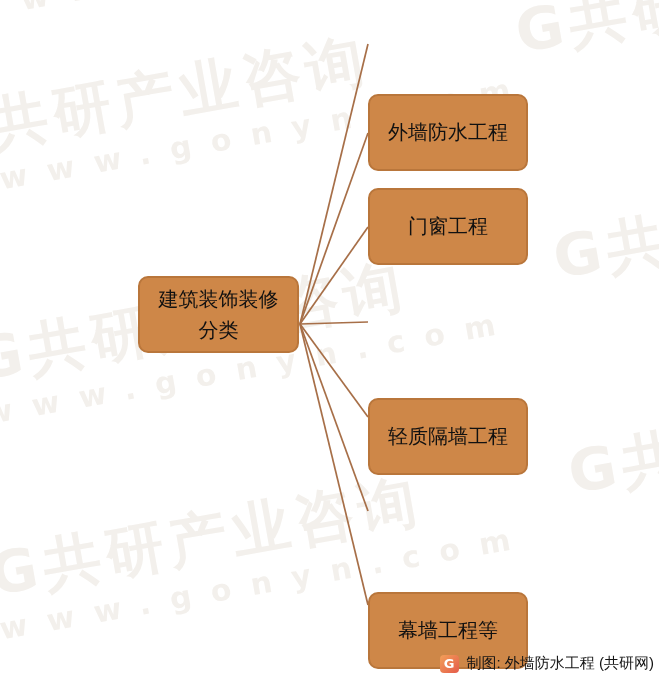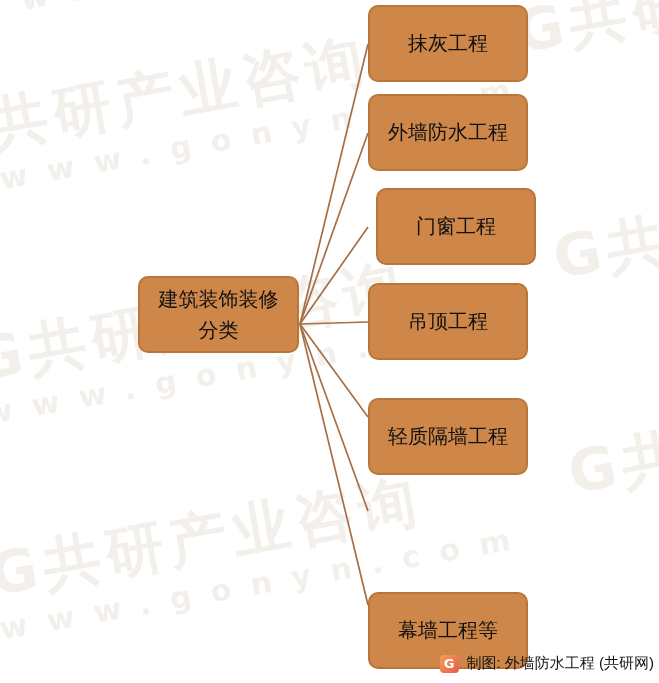--- a/index.html
+++ b/index.html
@@ -18,21 +18,21 @@
   
   .node{
     position:absolute;box-sizing:border-box;z-index:2;
     background:#ce8748;border:2px solid #b9763b;border-radius:10px;
     display:flex;align-items:center;justify-content:center;text-align:center;
     color:#111;font-size:20px;line-height:1.55;padding:4px 10px;
     font-family:"Liberation Serif","DejaVu Serif",serif;
   }
   .node-root{left:138px;top:276px;width:161px;height:77px;}
   .branch{left:368px;width:160px;height:77px;}
-  .b0{top:5px;}.b1{top:94px;}.b2{top:188px;margin-left:8px;}.b3{top:283px;}
+  .b0{top:5px;}.b1{top:94px;}.b2{top:188px;}.b3{top:283px;}
   .b4{top:398px;}.b5{top:472px;}.b6{top:592px;}
   
   .footer{
     position:absolute;right:5px;bottom:10px;z-index:3;
     display:flex;align-items:center;gap:8px;
     font-size:15px;color:#141414;font-family:"Liberation Sans","DejaVu Sans",sans-serif;
   }
   .footer-logo{
     width:19px;height:18px;border-radius:4px;
     background:linear-gradient(135deg,#f2a058 0%,#e55b4b 100%);
@@ -73,31 +73,25 @@
       <line x1="300" y1="324" x2="368" y2="417"></line>
       <line x1="300" y1="324" x2="368" y2="511"></line>
       <line x1="300" y1="324" x2="368" y2="605"></line>
     </g>
   </svg>
 
   <div class="node node-root">
     <span>建筑装饰装修分类</span>
   </div>
 
-  <div class="node branch b0">
-    <span>抹灰工程</span>
-  </div>
   <div class="node branch b1">
     <span>外墙防水工程</span>
   </div>
   <div class="node branch b2">
     <span>门窗工程</span>
-  </div>
-  <div class="node branch b3">
-    <span>吊顶工程</span>
   </div>
   <div class="node branch b4">
     <span>轻质隔墙工程</span>
   </div>
   <div class="node branch b6">
     <span>幕墙工程等</span>
   </div>
 
   <div class="footer">
     <div class="footer-logo">

